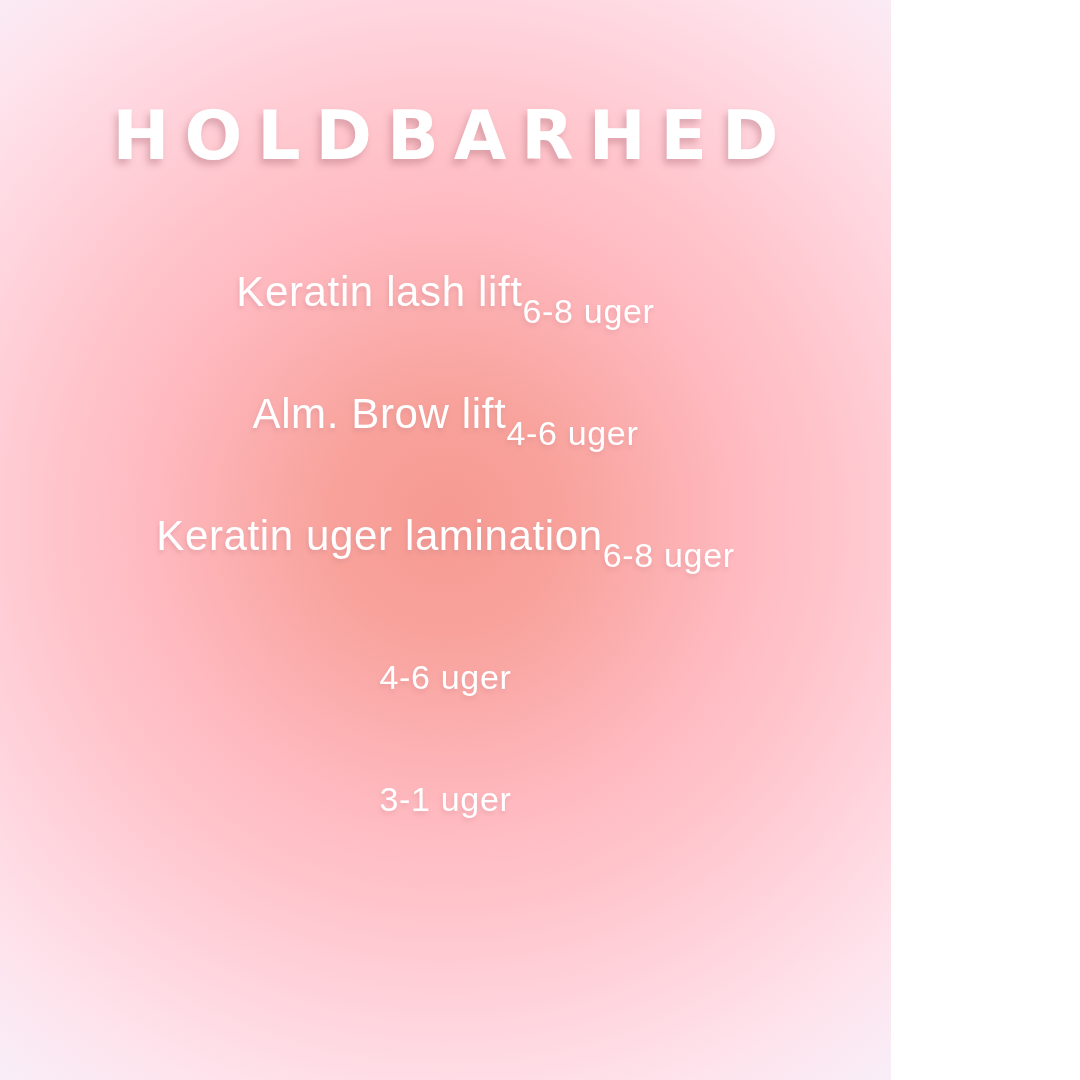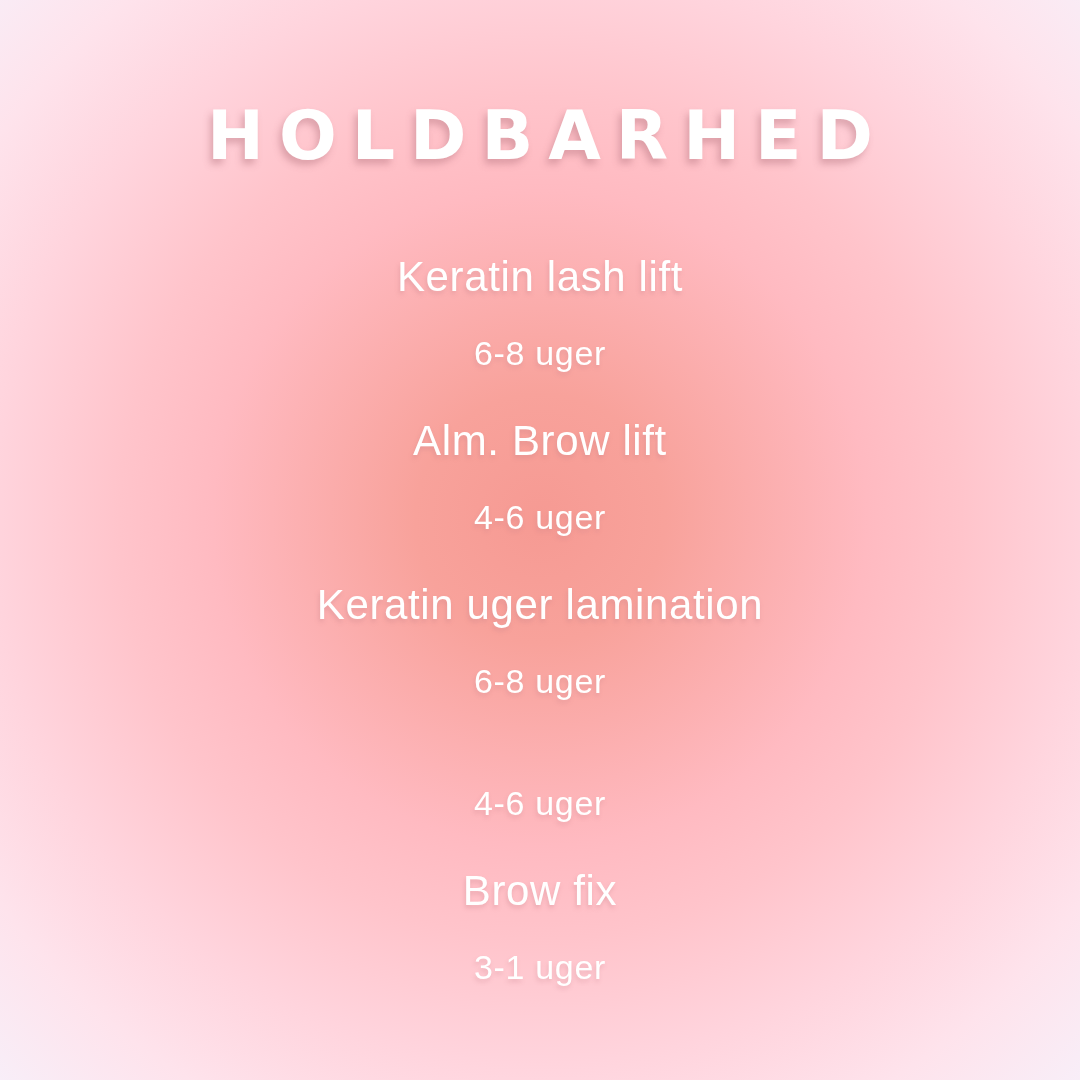--- a/index.html
+++ b/index.html
@@ -1,21 +1,21 @@
 <!DOCTYPE html>
 <html><head>
 <meta charset="utf-8">
 <style>
   html, body {
     margin: 0;
     padding: 0;
   }
   .canvas {
     position: relative;
-    width: 1080px;
+    width: 891px;
     height: 1080px;
     overflow: hidden;
     background:
       radial-gradient(circle at 50% 48%,
         #f69a93 0%,
         #f8a29b 16%,
         #ffbac1 42%,
         #ffc4cb 54%,
         #ffd4dd 70%,
         #fee3ec 85%,
@@ -40,21 +40,21 @@
     margin: 0 0 80px 0;
     white-space: nowrap;
   }
   .service-list {
     display: flex;
     flex-direction: column;
     align-items: center;
   }
   .service-item {
     display: flex;
-    flex-direction: column;
+    flex-direction: row;
     align-items: center;
     margin-bottom: 50px;
   }
   .service-name {
     color: #ffffff;
     font-size: 42px;
     font-weight: 300;
     line-height: 42px;
     letter-spacing: 0.015em;
     text-align: center;
@@ -95,18 +95,17 @@
     <div class="service-item">
       <div class="service-name">Keratin uger lamination</div>
       <div class="service-duration">6-8 uger</div>
     </div>
 
     <div class="service-item">
       <div class="service-duration">4-6 uger</div>
     </div>
 
     <div class="service-item">
-      <div class="service-name">Brow fix</div>
       <div class="service-duration">3-1 uger</div>
     </div>
 
   </div>
 </div>
 
 </body></html>

